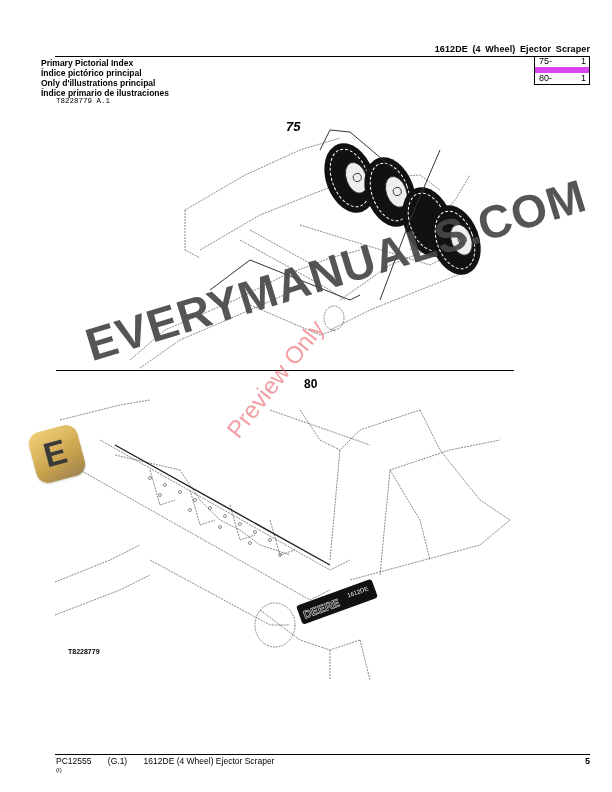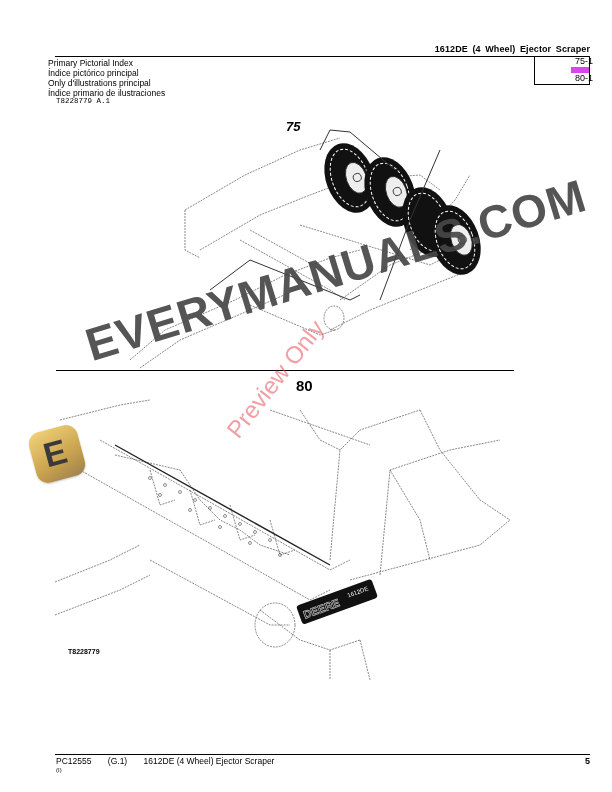--- a/index.html
+++ b/index.html
@@ -1,27 +1,27 @@
 <!DOCTYPE html>
 <html><head>
 <meta charset="utf-8">
 <style>
   html, body { margin: 0; padding: 0; background: #ffffff; }
   body { width: 612px; height: 792px; position: relative; overflow: hidden; font-family: "Liberation Sans", sans-serif; color: #000; }
   .abs { position: absolute; }
   .header-title { right: 22px; top: 44px; font-size: 9px; font-weight: bold; letter-spacing: 0.1px; word-spacing: 2px; }
   .header-rule { left: 55px; right: 22px; top: 56px; height: 0; border-top: 1.2px solid #000; }
-  .index-titles { left: 48px; top: 58px; font-size: 8.5px; font-weight: normal; line-height: 10px; }
+  .index-titles { left: 41px; top: 58px; font-size: 8.5px; font-weight: bold; line-height: 10px; }
   .doc-ref { left: 56px; top: 97px; font-size: 7.5px; font-family: Liberation Mono, monospace; }
   .index-box { left: 534px; top: 56px; width: 54px; border: 1px solid #000; border-top: none; font-size: 9px; }
-  .index-row { display: flex; justify-content: space-between; padding: 0 3px 0 4px; height: 11px; line-height: 11px; margin-left: 36px; }
+  .index-row { display: flex; justify-content: space-between; padding: 0 3px 0 4px; height: 11px; line-height: 11px; }
   .index-row + .index-row { border-top: 6px solid #d946ef; }
   .callout { font-weight: bold; font-size: 13px; }
   .callout-75 { left: 286px; top: 119px; font-style: italic; }
-  .callout-80 { left: 296px; top: 377px; font-size: 15px; }
+  .callout-80 { left: 304px; top: 377px; font-size: 12px; }
   .section-rule { left: 56px; top: 370px; width: 458px; border-top: 1.3px solid #000; }
   .fig-ref { left: 68px; top: 648px; font-size: 7px; font-weight: bold; }
   .footer-rule { left: 55px; right: 22px; top: 754px; border-top: 1.2px solid #000; }
   .footer-left { left: 56px; top: 756px; font-size: 8.5px; word-spacing: 0; }
   .footer-left span { margin-right: 14px; }
   .footer-sub { left: 56px; top: 767px; font-size: 6px; }
   .page-num { right: 22px; top: 756px; font-size: 9px; font-weight: bold; }
   svg.illus { position: absolute; left: 0; top: 0; }
   .wm-main { left: 95px; top: 318px; font-size: 46px; font-weight: bold; color: rgba(70,70,70,0.92); transform: rotate(-17deg); transform-origin: left bottom; letter-spacing: 1px; white-space: nowrap; }
   .wm-preview { left: 205px; top: 365px; font-size: 24px; color: rgba(230,80,90,0.55); transform: rotate(-52deg); transform-origin: center; white-space: nowrap; }

